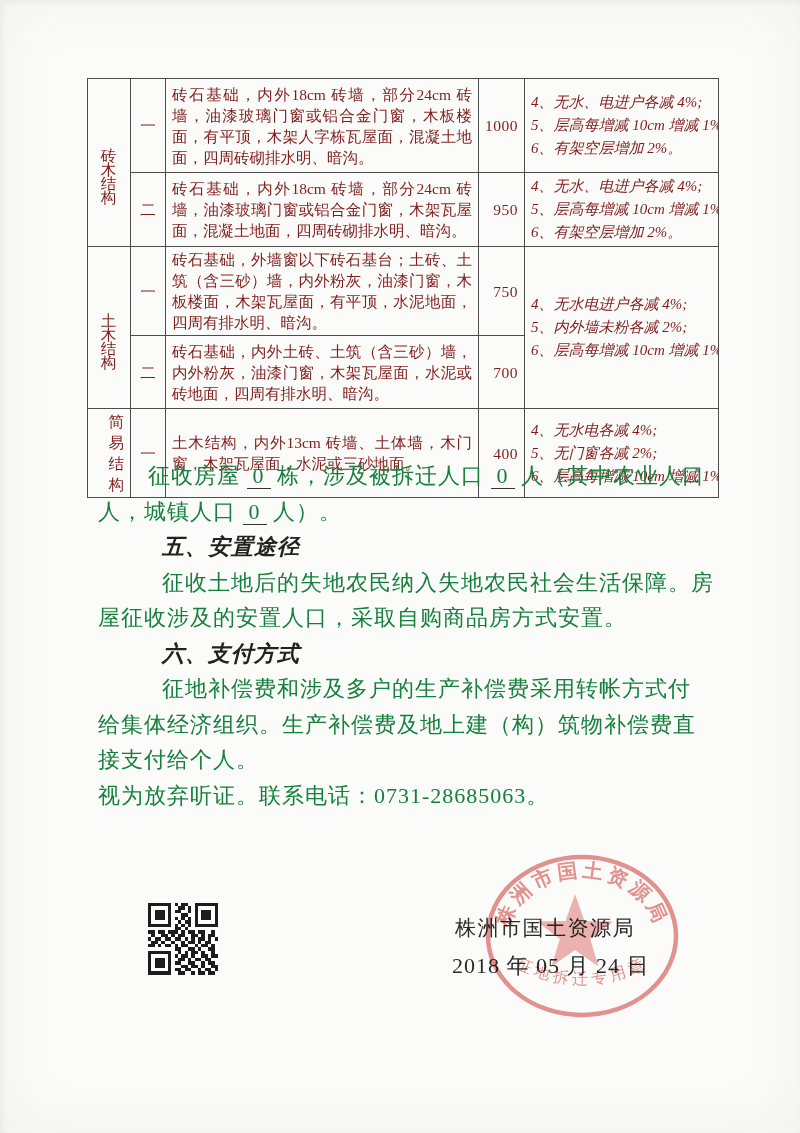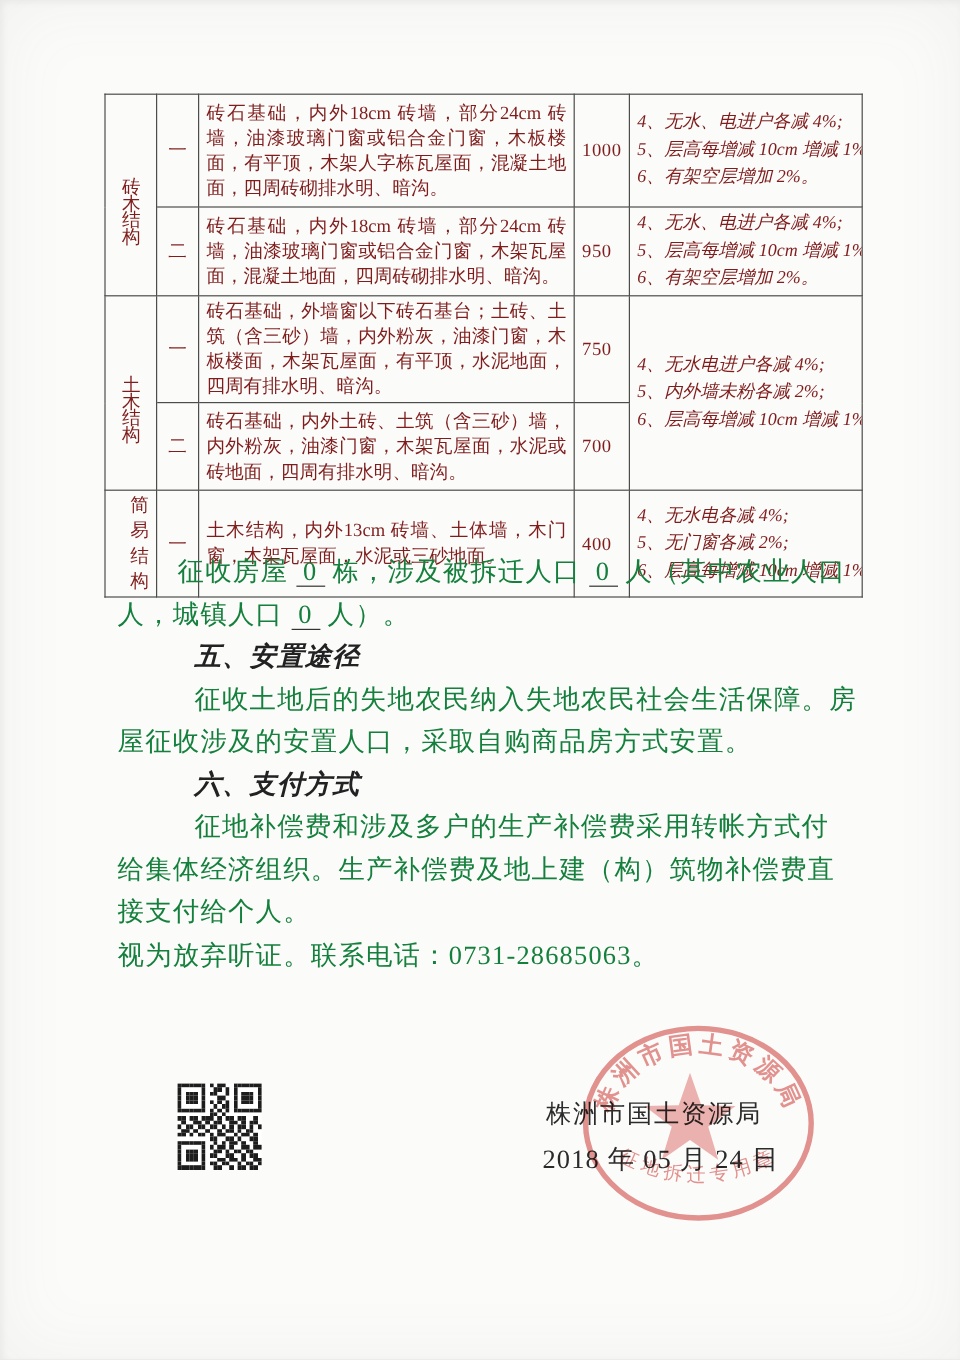--- a/index.html
+++ b/index.html
@@ -20,21 +20,21 @@
   col.c-struct{width:43px}col.c-grade{width:35px}col.c-desc{width:313px}
   col.c-price{width:46px}col.c-notes{width:194px}
   tr.r1{height:94px}tr.r2{height:73px}tr.r3{height:80px}tr.r4{height:73px}tr.r5{height:55px}
   td.struct{
     text-align:center;padding:0;
     writing-mode:vertical-rl;text-orientation:upright;letter-spacing:14px;
   }
   td.struct-h{text-align:right;padding:0 4px;line-height:21px;}
   td.grade{text-align:center;}
   td.desc{text-align:justify;text-justify:inter-ideograph;padding:3px 8px;}
-  td.price{text-align:left;font-size:15px;letter-spacing:0.5px;}
+  td.price{text-align:right;font-size:15px;letter-spacing:0.5px;}
   td.notes{padding:3px 6px 3px 9px;}
   td.notes .nline{white-space:nowrap;line-height:23px;font-size:15px;font-style:italic;}
   
   .paras{position:absolute;left:98px;top:458px;width:612px;}
   .line{height:35.5px;line-height:35.5px;font-size:22px;letter-spacing:1px;white-space:nowrap;color:#15803d;}
   .line.indent{padding-left:64px;}
   .line.indent-sm{padding-left:50px;}
   .line.heading{font-weight:bold;color:#222;font-style:italic;}
   .uline{border-bottom:1.6px solid #333;padding:0 6px;}
   

